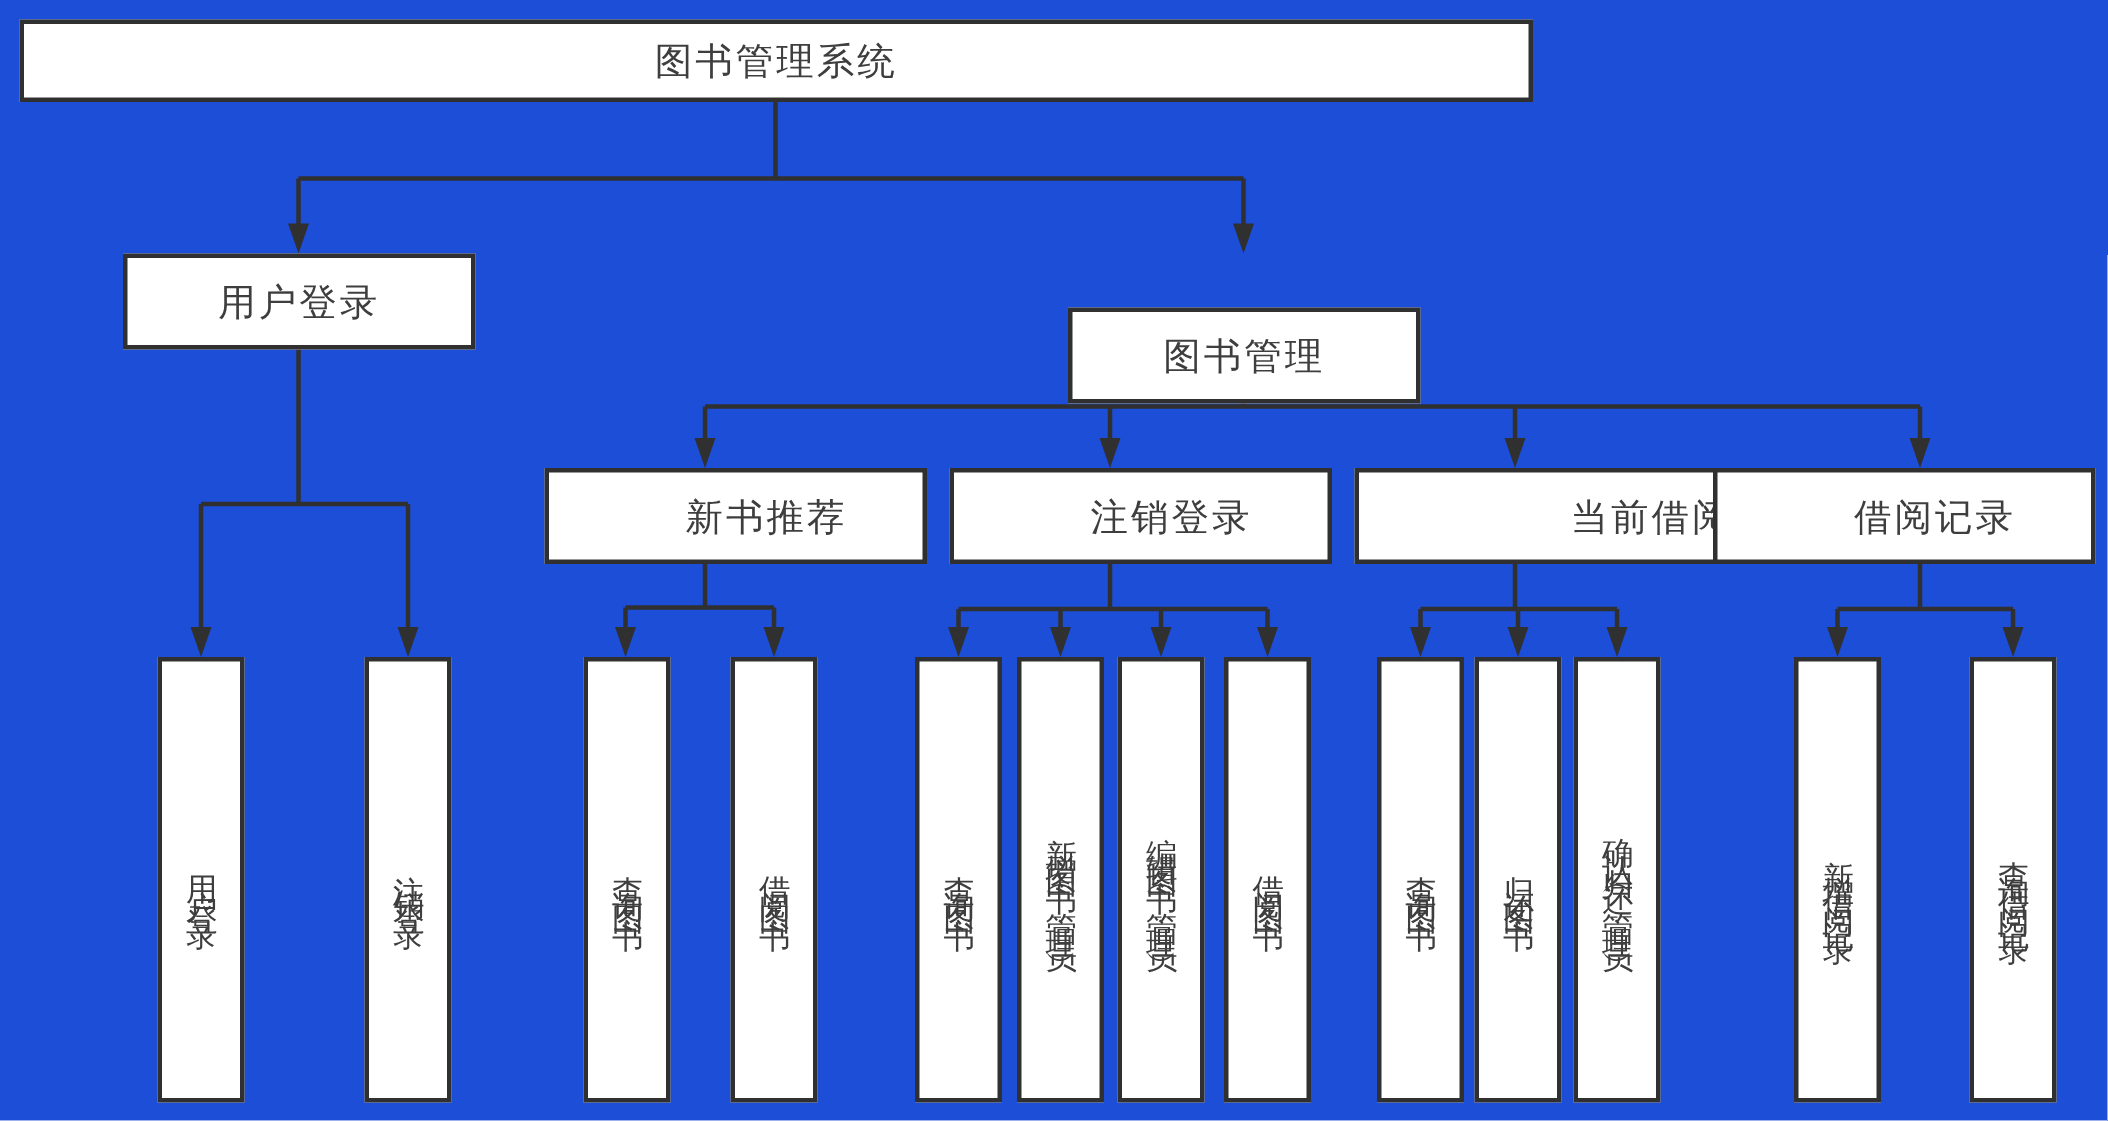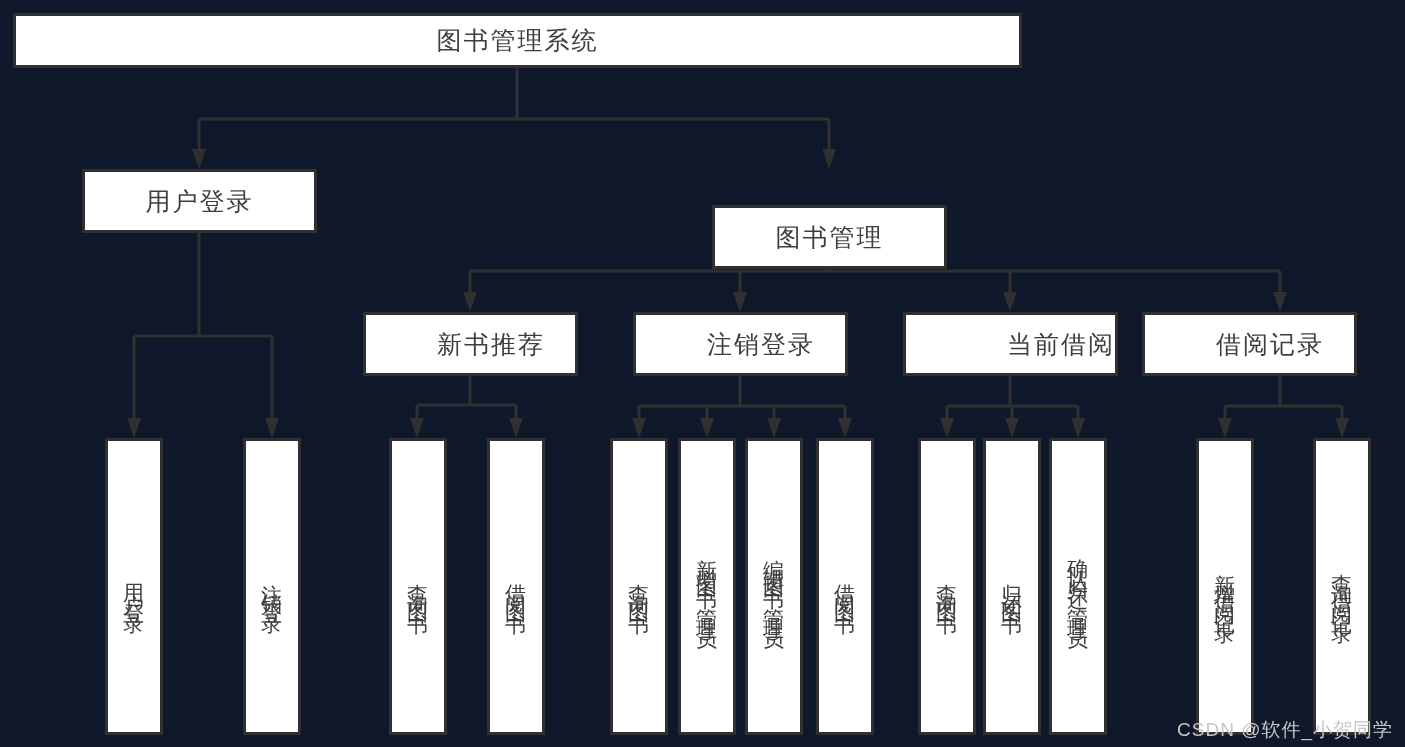--- a/index.html
+++ b/index.html
@@ -8,21 +8,21 @@
     background: #ffffff;
     width: 1405px;
     height: 747px;
     overflow: hidden;
     font-family: "Liberation Sans", "DejaVu Sans", sans-serif;
   }
   .stage {
     position: relative;
     width: 1405px;
     height: 747px;
-    background: #0f172a;
+    background: #1d4ed8;
   }
   svg.wires {
     position: absolute;
     left: 0;
     top: 0;
     z-index: 1;
   }
   .box {
     position: absolute;
     box-sizing: border-box;
@@ -32,21 +32,21 @@
     align-items: center;
     justify-content: center;
     color: #3e3e3e;
     font-size: 25px;
     letter-spacing: 2px;
     z-index: 2;
     white-space: nowrap;
   }
   .root  { left: 13px;   top: 13px;  width: 1009px; height: 55px; }
   .lvl2  { top: 169px; height: 64px; width: 235px; }
-  .lvl3  { top: 312px; height: 64px; width: 215px; padding-left: 41px; }
+  .lvl3  { top: 312px; height: 64px; width: 255px; padding-left: 41px; }
   .leaf {
     position: absolute;
     box-sizing: border-box;
     top: 438px;
     height: 297px;
     width: 58px;
     border: 3px solid #303030;
     background: #ffffff;
     display: flex;
     align-items: center;
@@ -178,15 +178,14 @@
     <span>确认归还（管理员）</span>
   </div>
 
   <div class="leaf" style="left:1196px;">
     <span>新增借阅记录</span>
   </div>
   <div class="leaf" style="left:1313px;">
     <span>查询借阅记录</span>
   </div>
 
-  <div class="watermark">CSDN @软件_小贺同学</div>
 
 </div>
 
 </body></html>

